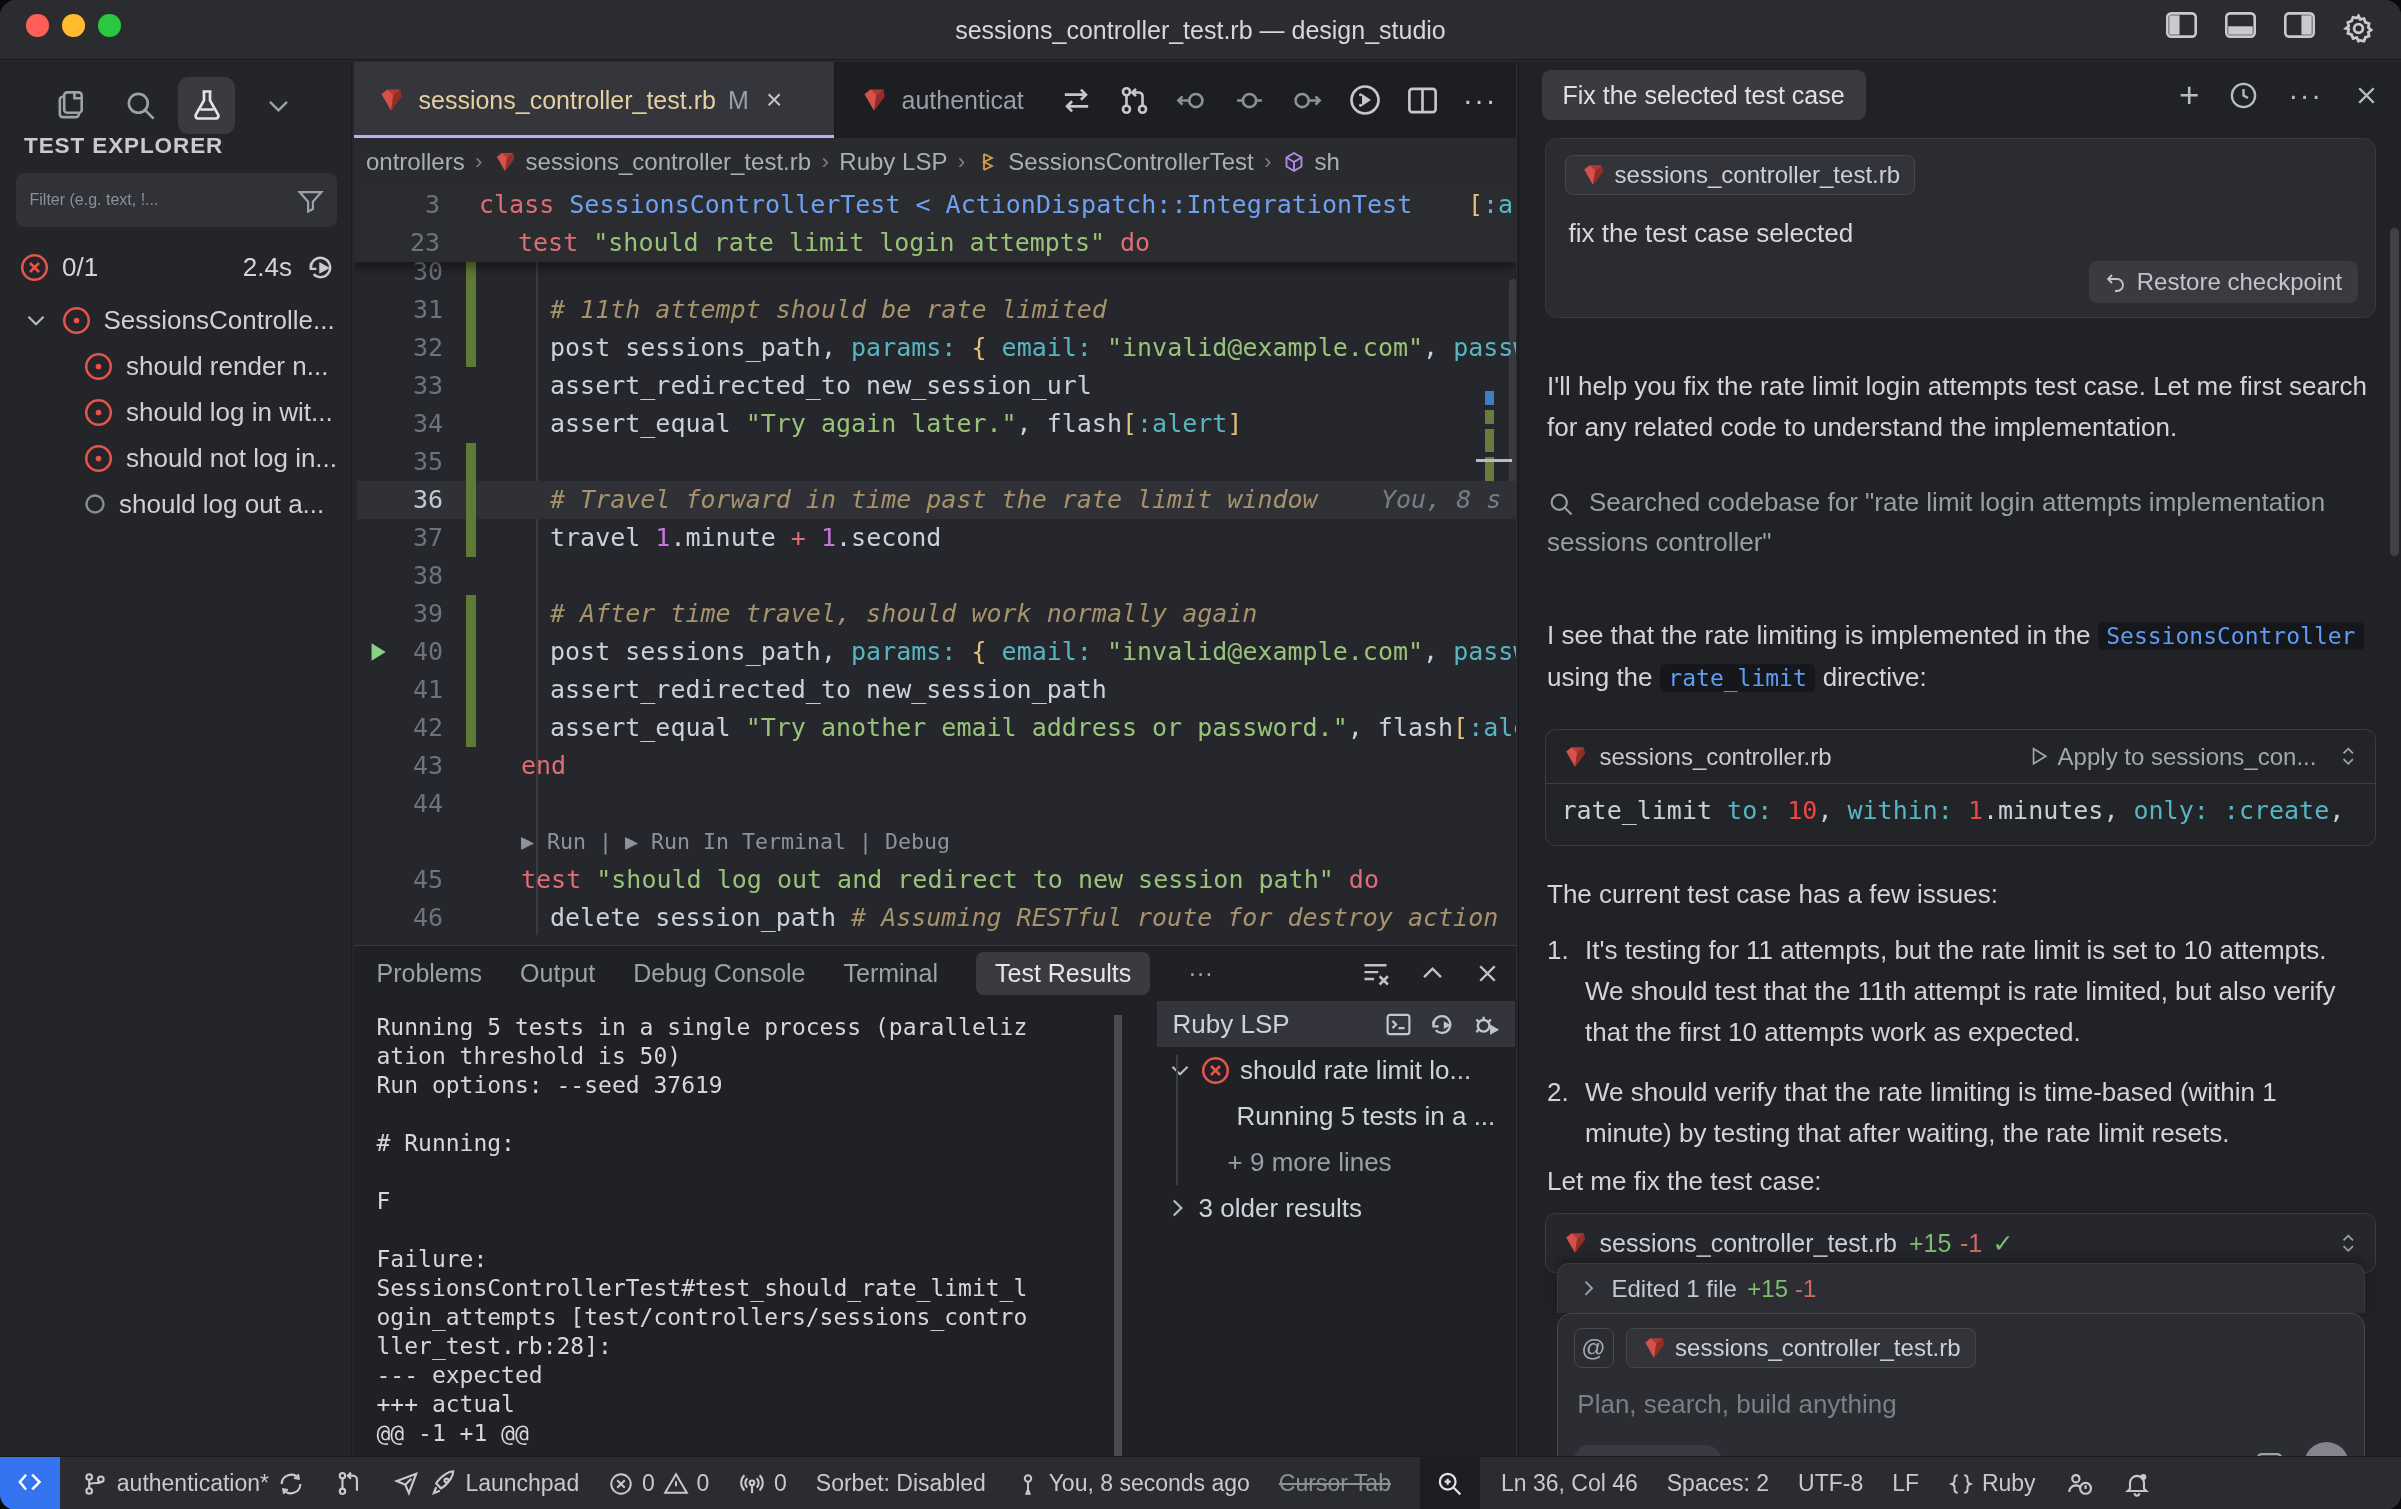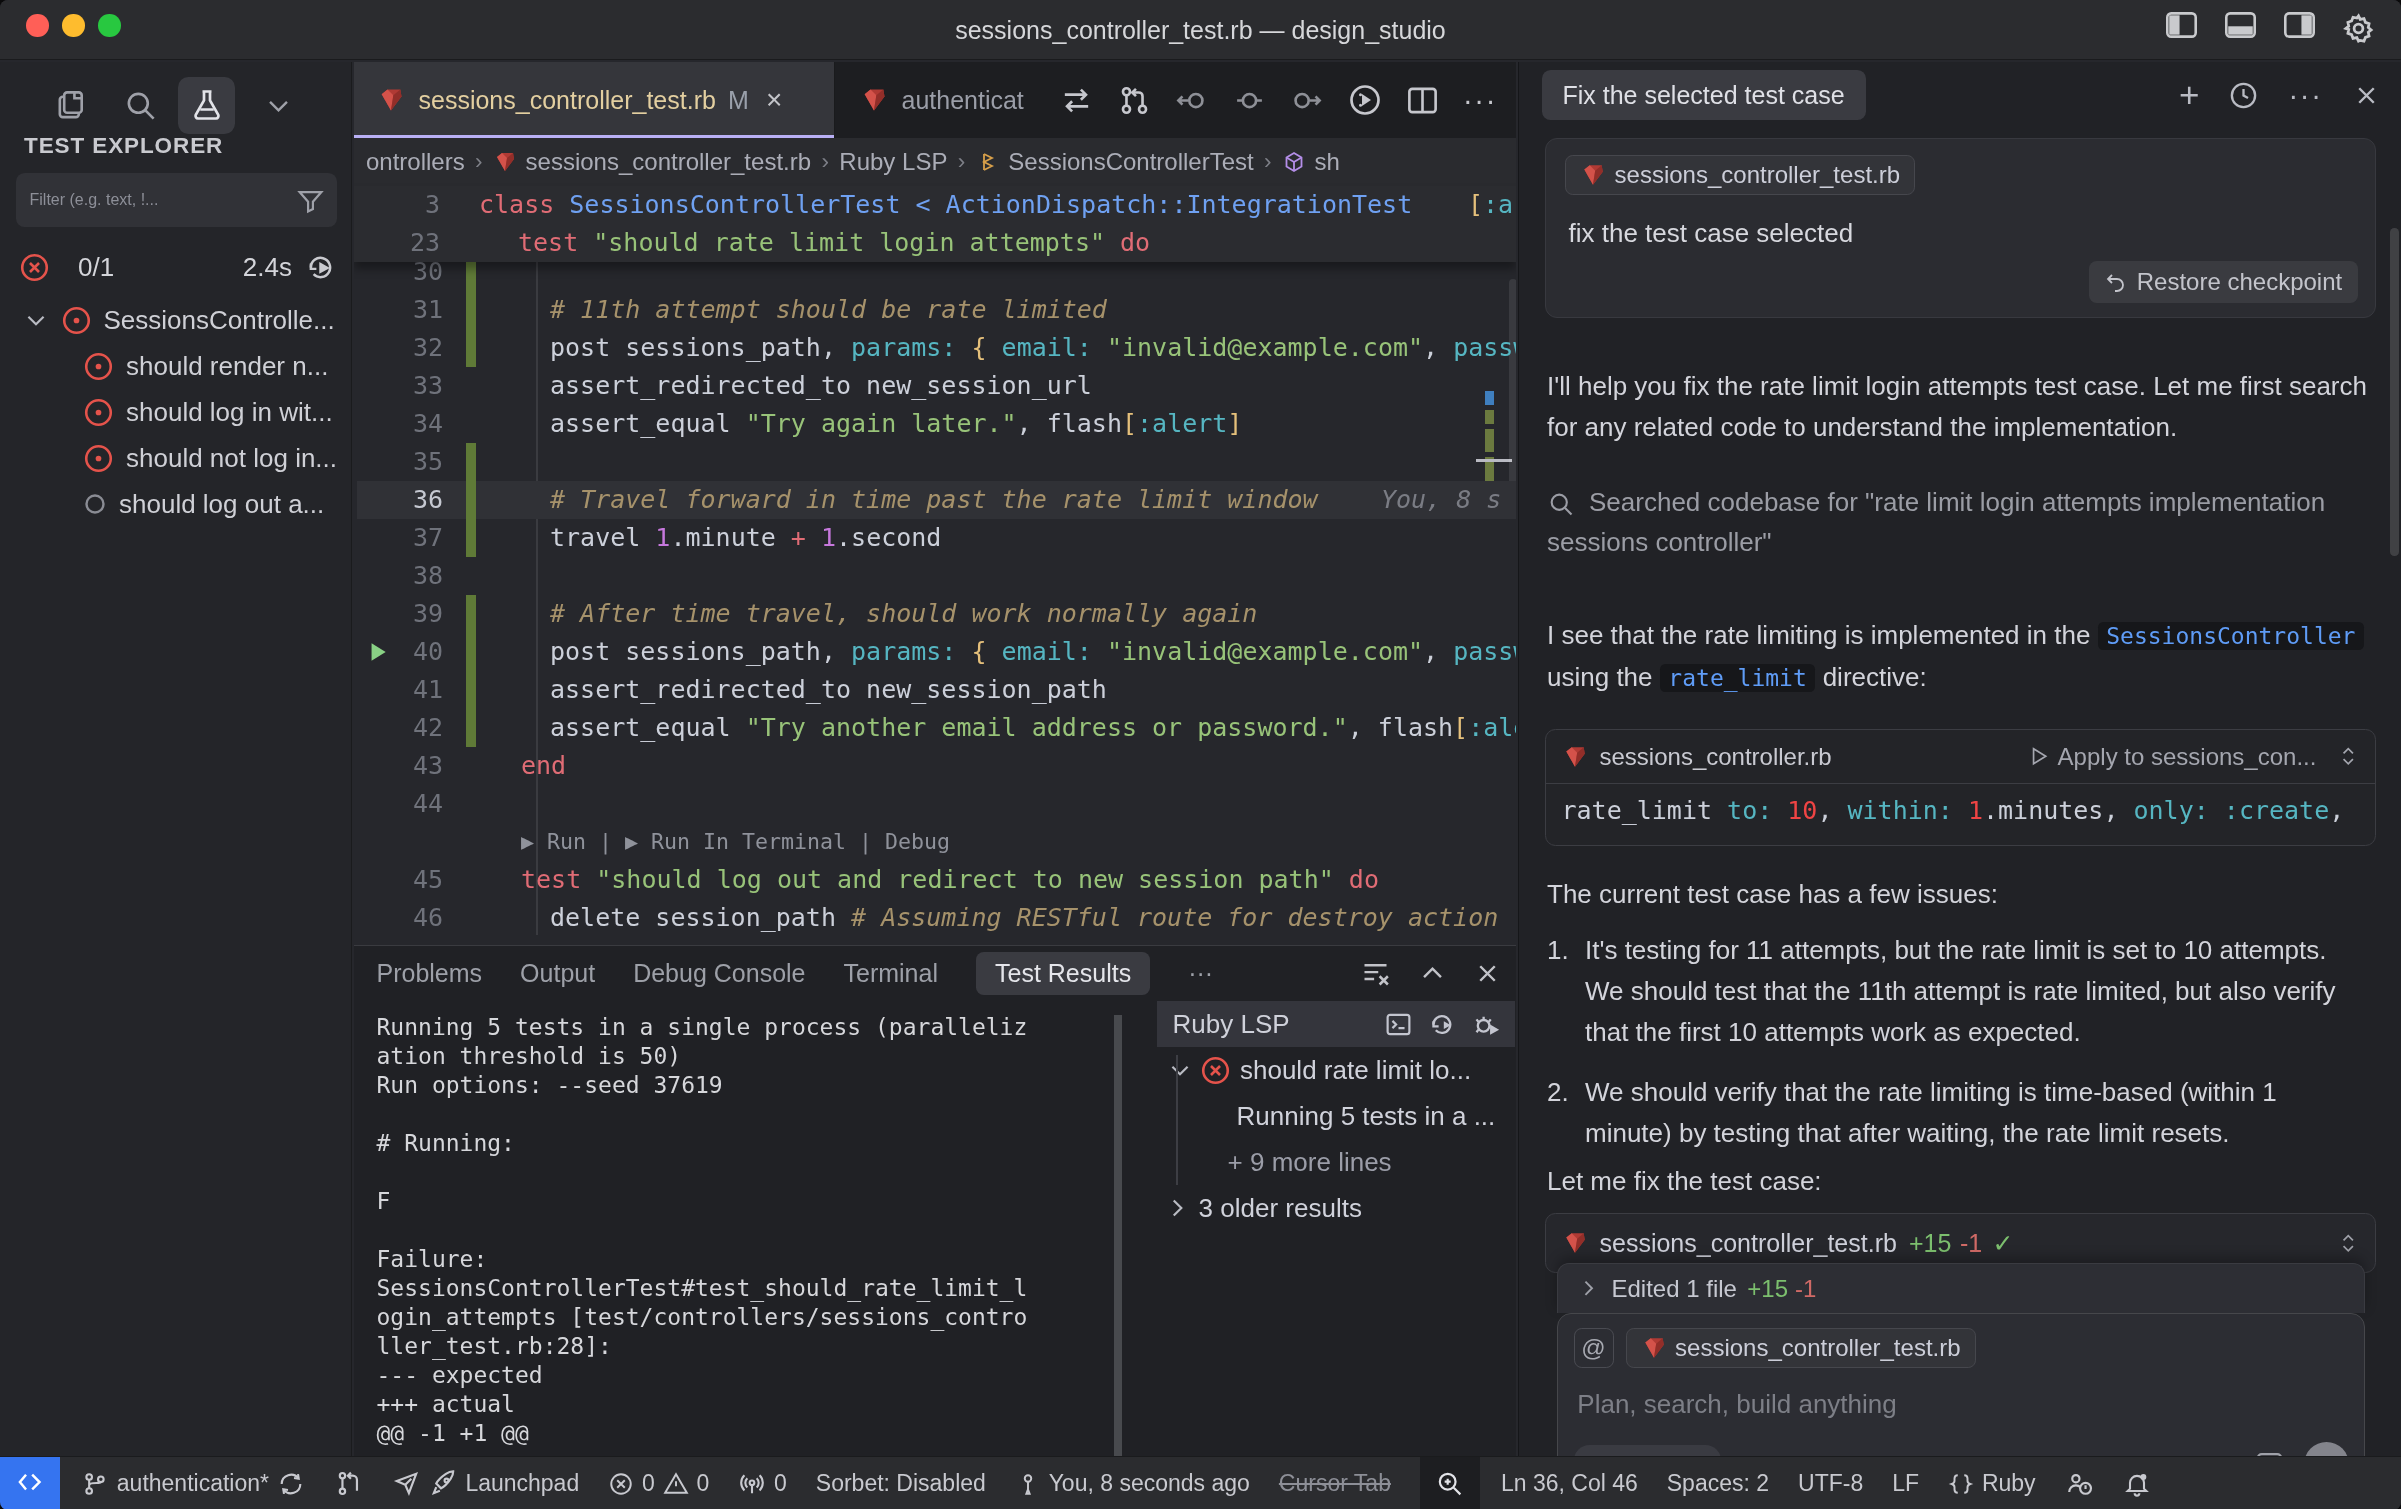--- a/index.html
+++ b/index.html
@@ -1,17 +1,17 @@
 <!DOCTYPE html>
 <html style="font-size:14px"><head>
 <meta charset="utf-8">
 <style>
   html,body{margin:0;padding:0;background:#0a0a0b;}
   *{box-sizing:border-box;font-family:"Liberation Sans",sans-serif;}
-  #win{position:relative;width:2401px;height:1510px;background:#26272c;border-radius:8px;overflow:hidden;}
+  #win{position:relative;width:2401px;height:1510px;background:#26272c;border-radius:16px;overflow:hidden;}
   .abs{position:absolute;}
   .mono,.mono *{font-family:"DejaVu Sans Mono",monospace;}
   .ic{display:inline-flex;align-items:center;justify-content:center;vertical-align:middle;}
   .ic svg{display:block;}
   
   #titlebar{left:0;top:0;width:2401px;height:60px;background:#2b2c2f;border-bottom:1.7px solid #1a1b1d;}
   .tl{width:22.5px;height:22.5px;border-radius:50%;position:absolute;top:14px;}
   #title-text{position:absolute;top:0;left:0;right:0;height:60px;line-height:60px;text-align:center;color:#d6d7da;font-size:25px;}
   .winbtn{position:absolute;top:12px;color:#c9cacd;}
   
@@ -193,21 +193,21 @@
           </svg>
         </span>
     </div>
     <div id="summary-row">
       <span class="ic" style="color:#e5534b">
           <svg width="31" height="31" viewBox="0 0 24 24" fill="none" stroke="currentColor" stroke-width="2">
             <circle cx="12" cy="12" r="9.5"></circle>
             <path d="M8.5 8.5l7 7M15.5 8.5l-7 7"></path>
           </svg>
         </span>
-      <span style="margin-left:28px">0/1</span>
+      <span style="margin-left:12px">0/1</span>
       <span style="margin-left:auto">2.4s</span>
       <span class="ic" style="margin-left:12px;color:#c9cacf">
           <svg width="33" height="33" viewBox="0 0 24 24" fill="none" stroke="currentColor" stroke-width="1.8">
             <path d="M5 12a7 7 0 1 1 2 4.9"></path>
             <path d="M5 9v4h4"></path>
             <path d="M12 9.5l5 2.8-5 2.8z" fill="currentColor"></path>
           </svg>
         </span>
     </div>
     <div id="tree">

